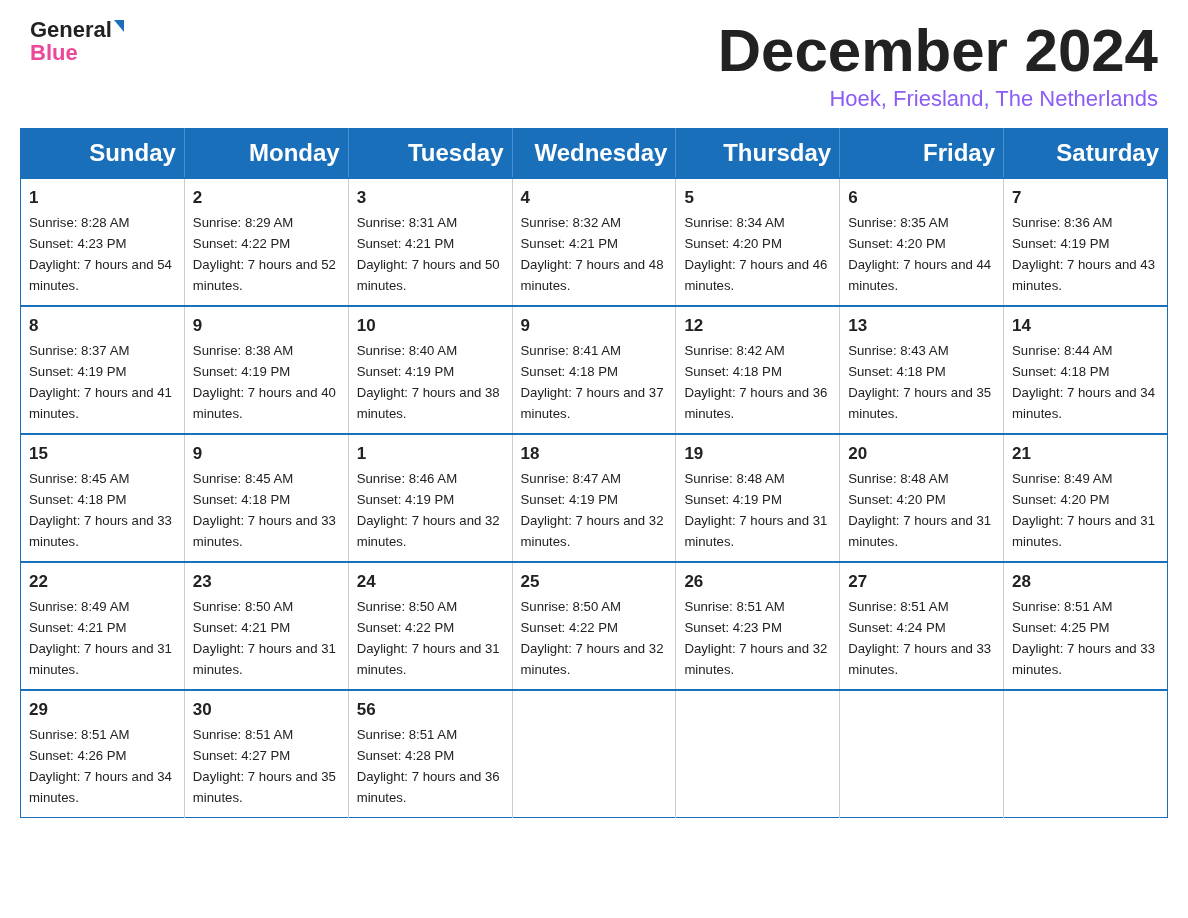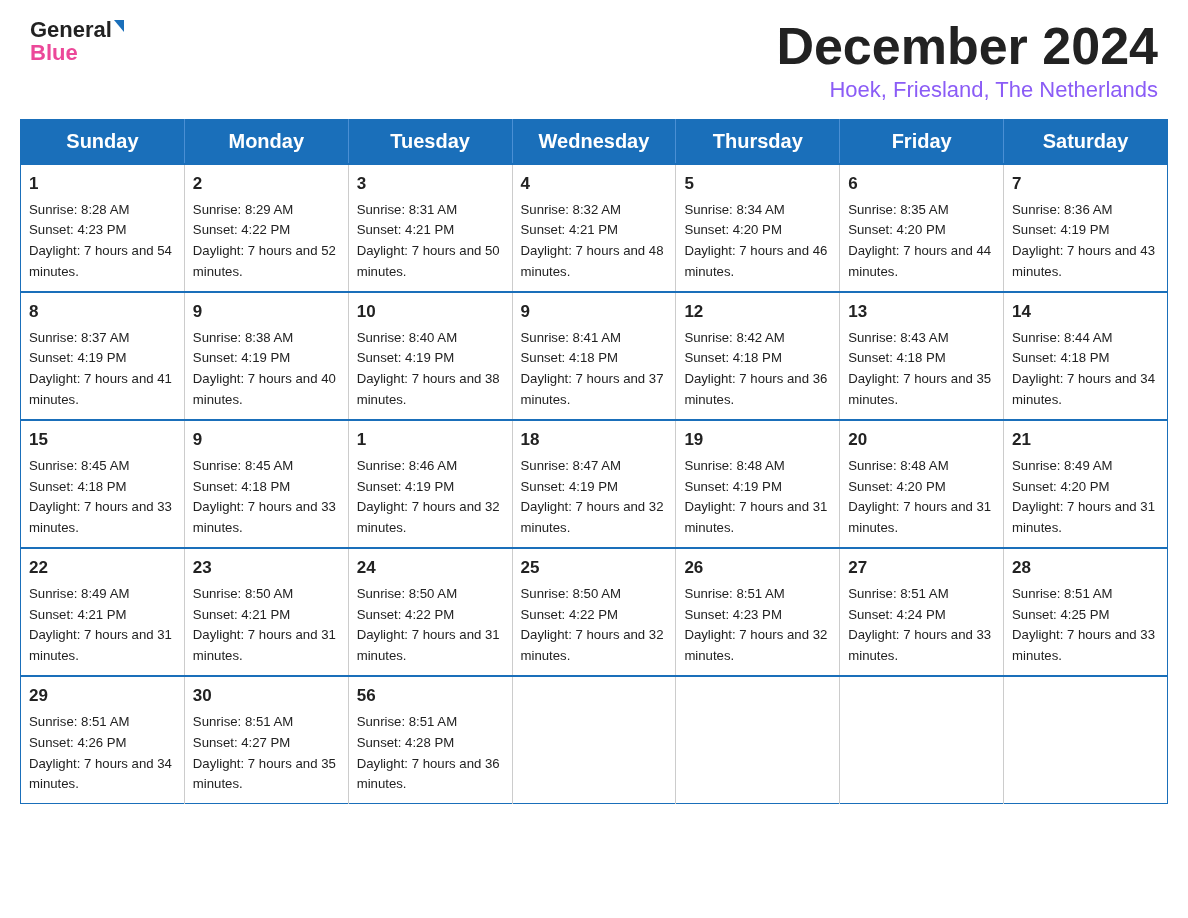--- a/index.html
+++ b/index.html
@@ -41,45 +41,45 @@
     .logo-line2 {
       font-size: 22px;
       font-weight: bold;
       color: #ec4899;
       margin-top: -2px;
     }
     .title-area {
       text-align: right;
     }
     .month-title {
-      font-size: 52px;
+      font-size: 60px;
       font-weight: bold;
       color: #222;
       line-height: 1.1;
     }
     .subtitle {
       font-size: 22px;
       color: #8b5cf6;
       margin-top: 2px;
     }
     .calendar-wrap {
       padding: 0 20px 20px 20px;
     }
     table {
       width: 100%;
       border-collapse: collapse;
       border: 1.5px solid #1a6fba;
     }
     thead tr th {
       background: #1a6fba;
       color: #fff;
-      font-size: 20px;
+      font-size: 24px;
       font-weight: 600;
-      padding: 10px 16px;
-      text-align: center;
+      padding: 10px 8px;
+      text-align: right;
       border-right: 1px solid #4a8fd4;
     }
     thead tr th:last-child {
       border-right: none;
     }
     tbody tr {
       border-top: 2px solid #1a6fba;
     }
     tbody tr td {
       vertical-align: top;

